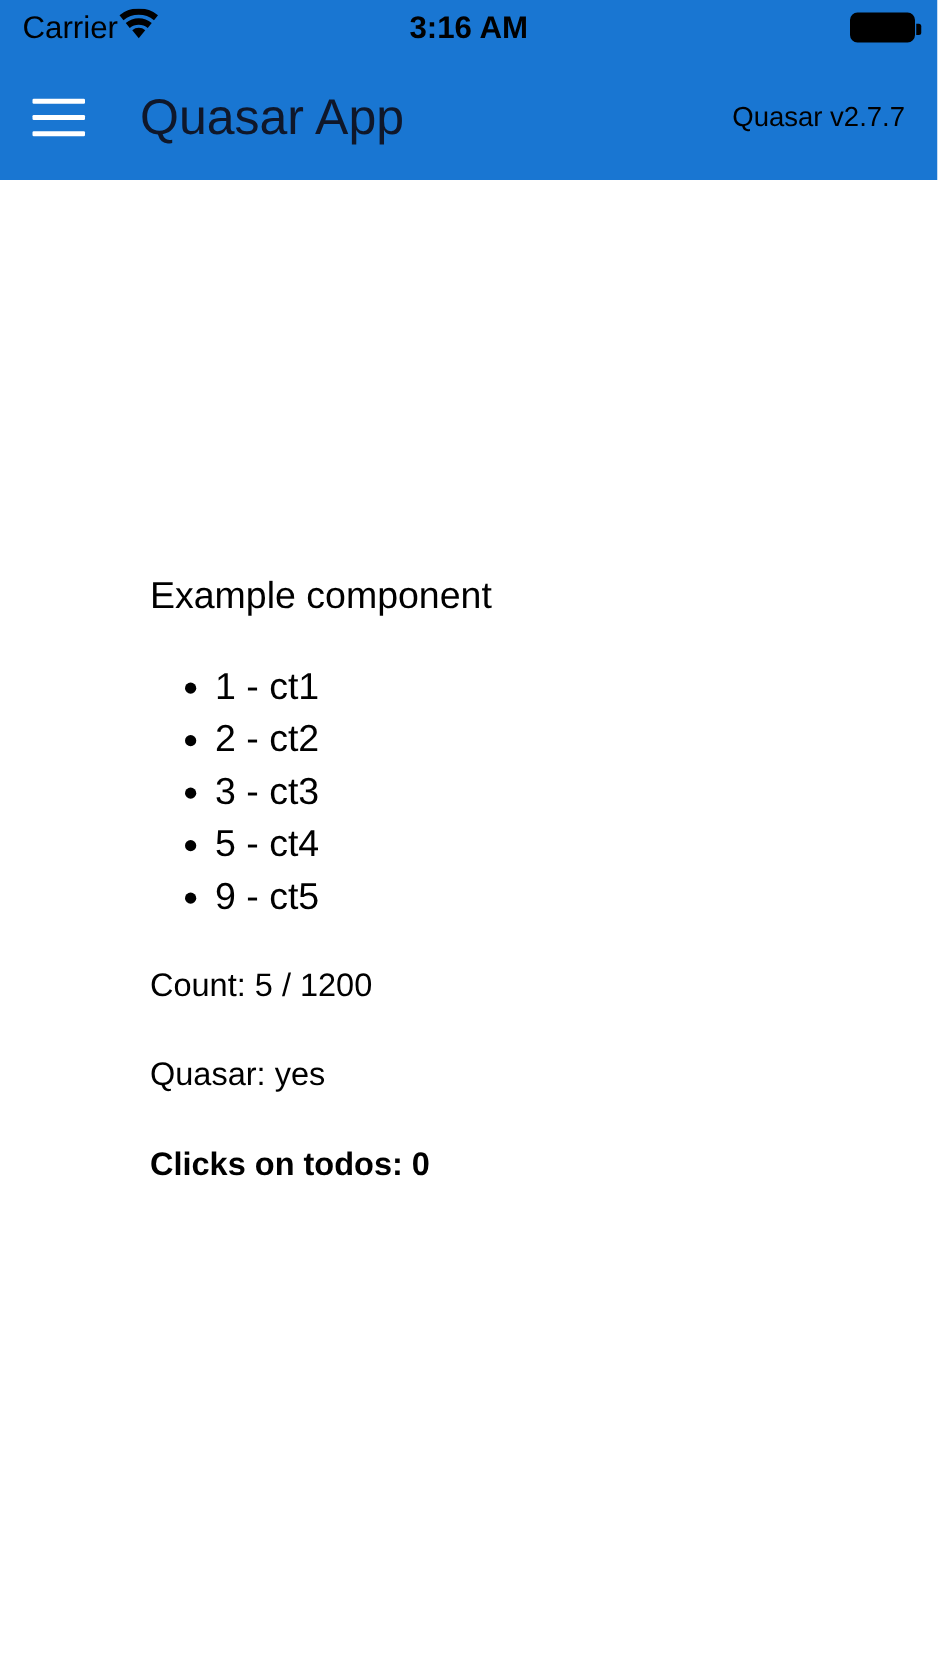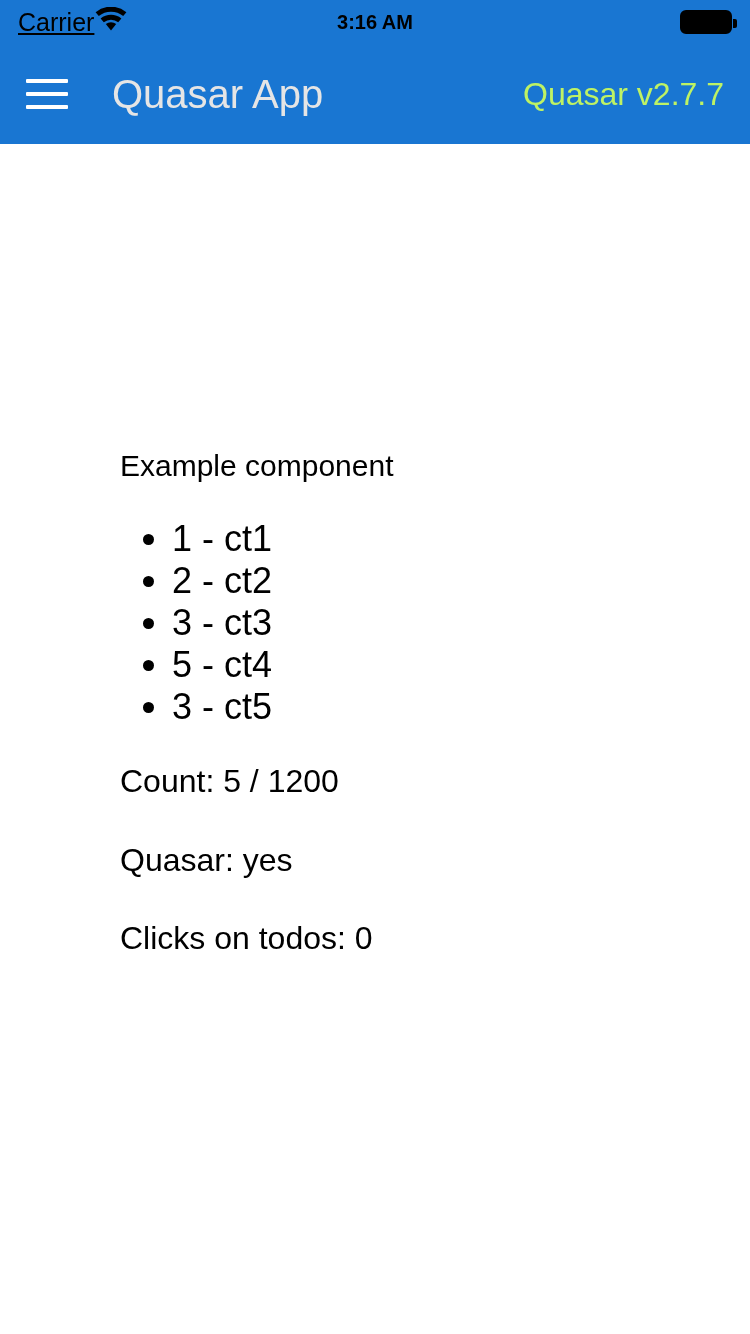--- a/index.html
+++ b/index.html
@@ -26,33 +26,32 @@
     color: #000000;
     display: flex;
     align-items: center;
     padding: 0 18px;
     flex: 0 0 auto;
     position: relative;
   }
   .status-left {
     display: flex;
     align-items: center;
-    text-decoration: underline;
   }
   .carrier-label {
     font-size: 25px;
     letter-spacing: 0px;
     color: #000000;
   }
   .wifi-icon { display: block; }
   .status-time {
     position: absolute;
     left: 0; right: 0;
     text-align: center;
-    font-size: 20px;
+    font-size: 25px;
     font-weight: bold;
     color: #000000;
     pointer-events: none;
   }
   .status-right {
     margin-left: auto;
     display: flex;
     align-items: center;
   }
   .battery {
@@ -100,28 +99,28 @@
     display: block;
     width: 42px;
     height: 4px;
     background: #ffffff;
     border-radius: 1px;
   }
   .app-title {
     margin-left: 38px;
     font-size: 40px;
     font-weight: 400;
-    color: #e5e5e5;
+    color: #0f172a;
     line-height: 1;
     text-align: right;
   }
   .version-label {
     margin-left: auto;
-    font-size: 32px;
-    color: #bef264;
+    font-size: 22px;
+    color: #000000;
     font-weight: 400;
   }
 
   
   .page {
     flex: 1 1 auto;
     background: #ffffff;
     display: flex;
     flex-direction: column;
     align-items: center;
@@ -136,30 +135,30 @@
     font-size: 30px;
     line-height: 1.2;
     margin-bottom: 34px;
   }
   .todo-list {
     list-style: disc;
     margin: 0 0 34px 52px;
     padding: 0;
   }
   .todo-list li {
-    font-size: 36px;
+    font-size: 30px;
     line-height: 42px;
     margin-bottom: 0;
   }
   .info-line {
-    font-size: 32px;
+    font-size: 26px;
     line-height: 1.2;
     margin-bottom: 40px;
   }
-  .info-line:last-child { margin-bottom: 0; }
+  .info-line:last-child { margin-bottom: 0; font-weight: bold; }
 </style>
 </head>
 <body>
 
 <div class="phone">
 
   <div class="status-bar">
     <div class="status-left">
       <span class="carrier-label">Carrier</span>
       <span class="wifi-icon">
@@ -187,21 +186,21 @@
   </div>
 
   <div class="page">
     <div class="example-block">
       <div class="example-title">Example component</div>
       <ul class="todo-list">
         <li>1 - ct1</li>
         <li>2 - ct2</li>
         <li>3 - ct3</li>
         <li>5 - ct4</li>
-        <li>3 - ct5</li>
+        <li>9 - ct5</li>
       </ul>
       <div class="info-line">Count: 5 / 1200</div>
       <div class="info-line">Quasar: yes</div>
       <div class="info-line">Clicks on todos: 0</div>
     </div>
   </div>
 
 </div>
 
 </body></html>

